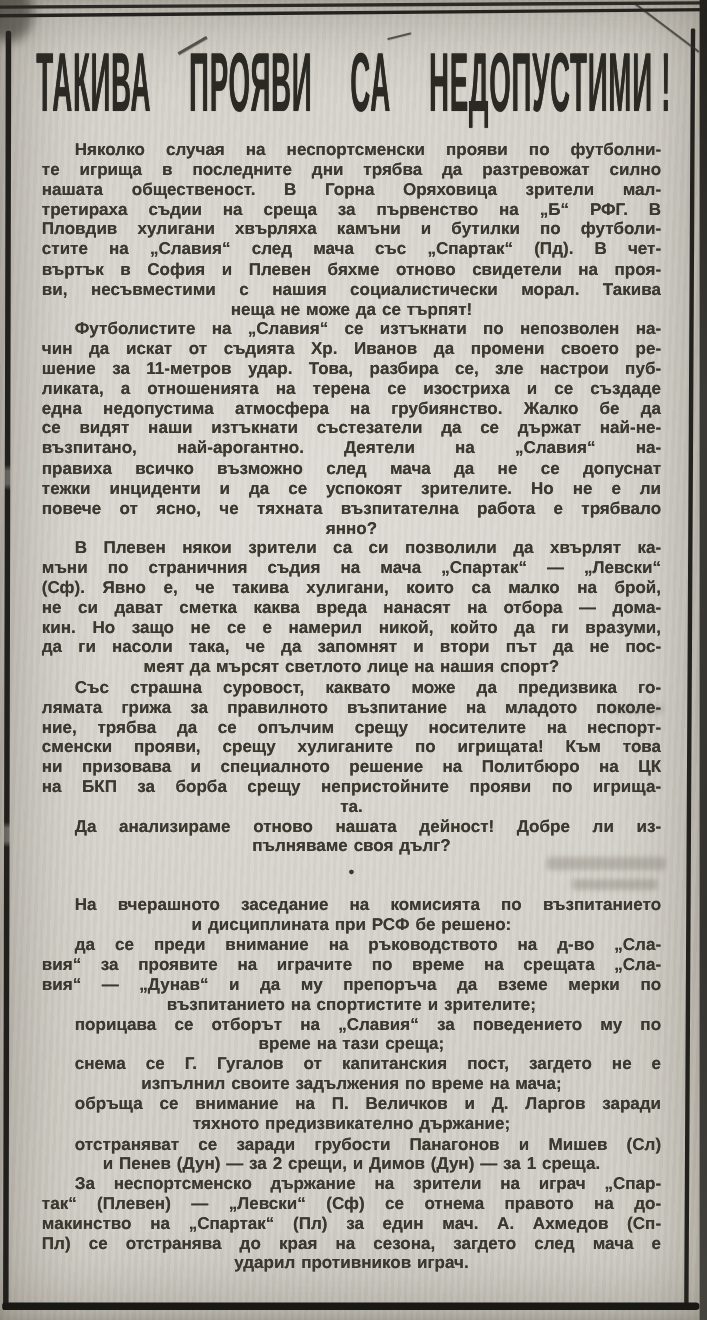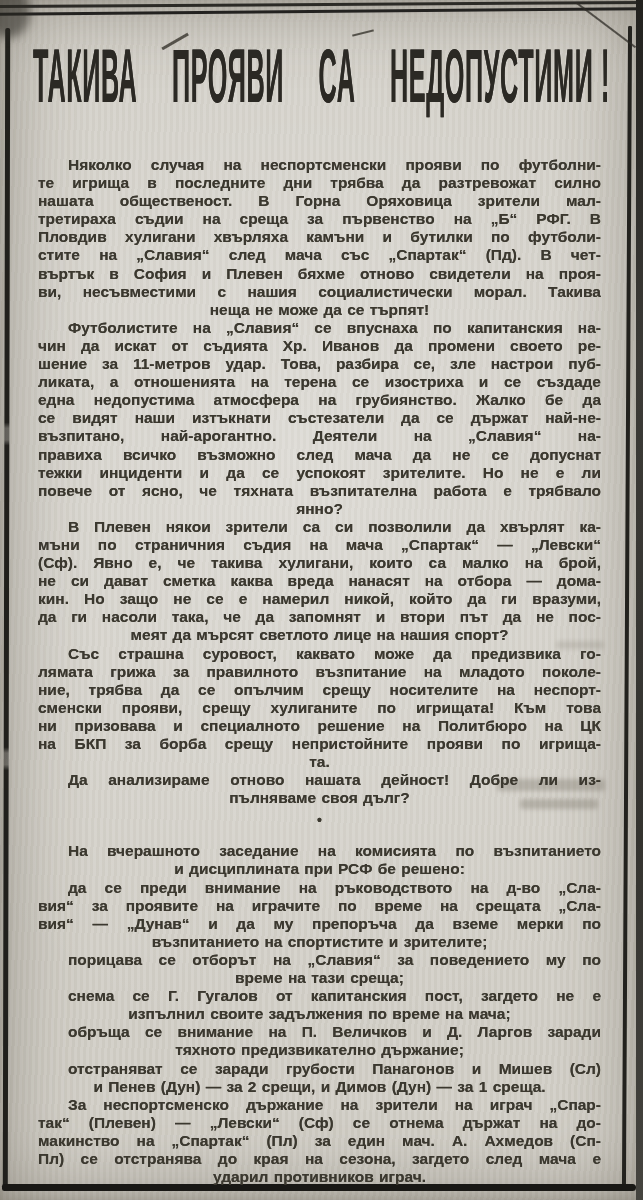--- a/index.html
+++ b/index.html
@@ -46,21 +46,21 @@
   .headline-inner{
     width:916px;display:flex;justify-content:space-between;align-items:flex-start;
     font-weight:700;font-size:40px;letter-spacing:1px;white-space:nowrap;
     color:#2b2924;transform:scale(0.63,1.9);transform-origin:0 0;
     text-shadow:0 0 0.6px rgba(43,41,36,0.9);
     font-family:"Liberation Sans","DejaVu Sans",sans-serif;
   }
   
   .article{position:absolute;left:38px;top:128px;width:563px;color:#3b382f;
     font-size:15.5px;font-weight:700;line-height:18.1px;
-    text-shadow:0 0 0.5px rgba(59,56,47,0.75);word-spacing:1px;margin-top:28px;}
+    text-shadow:0 0 0.5px rgba(59,56,47,0.75);word-spacing:1px;}
   .para{margin:0;}
   .line{height:18.1px;overflow:hidden;text-align:justify;}
   .line.just::after{content:"";display:inline-block;width:100%;}
   .line.first{text-indent:30px;}
   .line.last{text-align:center;}
   .sep{height:18px;margin:4px 0 13px 0;text-align:center;font-size:14px;color:#3b382f;}
 </style>
 </head>
 <body>
 
@@ -96,21 +96,21 @@
       <div class="line just">те игрища в последните дни трябва да разтревожат силно</div>
       <div class="line just">нашата общественост. В Горна Оряховица зрители мал-</div>
       <div class="line just">третираха съдии на среща за първенство на „Б“ РФГ. В</div>
       <div class="line just">Пловдив хулигани хвърляха камъни и бутилки по футболи-</div>
       <div class="line just">стите на „Славия“ след мача със „Спартак“ (Пд). В чет-</div>
       <div class="line just">въртък в София и Плевен бяхме отново свидетели на проя-</div>
       <div class="line just">ви, несъвместими с нашия социалистически морал. Такива</div>
       <div class="line last">неща не може да се търпят!</div>
     </div>
     <div class="para">
-      <div class="line first just">Футболистите на „Славия“ се впуснаха по капитанския на-</div>
+      <div class="line first just">Футболистите на „Славия“ се изтъкнати по непозволен на-</div>
       <div class="line just">чин да искат от съдията Хр. Иванов да промени своето ре-</div>
       <div class="line just">шение за 11-метров удар. Това, разбира се, зле настрои пуб-</div>
       <div class="line just">ликата, а отношенията на терена се изостриха и се създаде</div>
       <div class="line just">една недопустима атмосфера на грубиянство. Жалко бе да</div>
       <div class="line just">се видят наши изтъкнати състезатели да се държат най-не-</div>
       <div class="line just">възпитано, най-арогантно. Деятели на „Славия“ на-</div>
       <div class="line just">правиха всичко възможно след мача да не се допуснат</div>
       <div class="line just">тежки инциденти и да се успокоят зрителите. Но не е ли</div>
       <div class="line just">повече от ясно, че тяхната възпитателна работа е трябвало</div>
       <div class="line last">янно?</div>
@@ -159,18 +159,18 @@
     <div class="para">
       <div class="line first just">обръща се внимание на П. Величков и Д. Ларгов заради</div>
       <div class="line last">тяхното предизвикателно държание;</div>
     </div>
     <div class="para">
       <div class="line first just">отстраняват се заради грубости Панагонов и Мишев (Сл)</div>
       <div class="line last">и Пенев (Дун) — за 2 срещи, и Димов (Дун) — за 1 среща.</div>
     </div>
     <div class="para">
       <div class="line first just">За неспортсменско държание на зрители на играч „Спар-</div>
-      <div class="line just">так“ (Плевен) — „Левски“ (Сф) се отнема държат на до-</div>
+      <div class="line just">так“ (Плевен) — „Левски“ (Сф) се отнема правото на до-</div>
       <div class="line just">макинство на „Спартак“ (Пл) за един мач. А. Ахмедов (Сп-</div>
       <div class="line just">Пл) се отстранява до края на сезона, загдето след мача е</div>
       <div class="line last">ударил противников играч.</div>
     </div>
   </div>
 
 </body></html>

